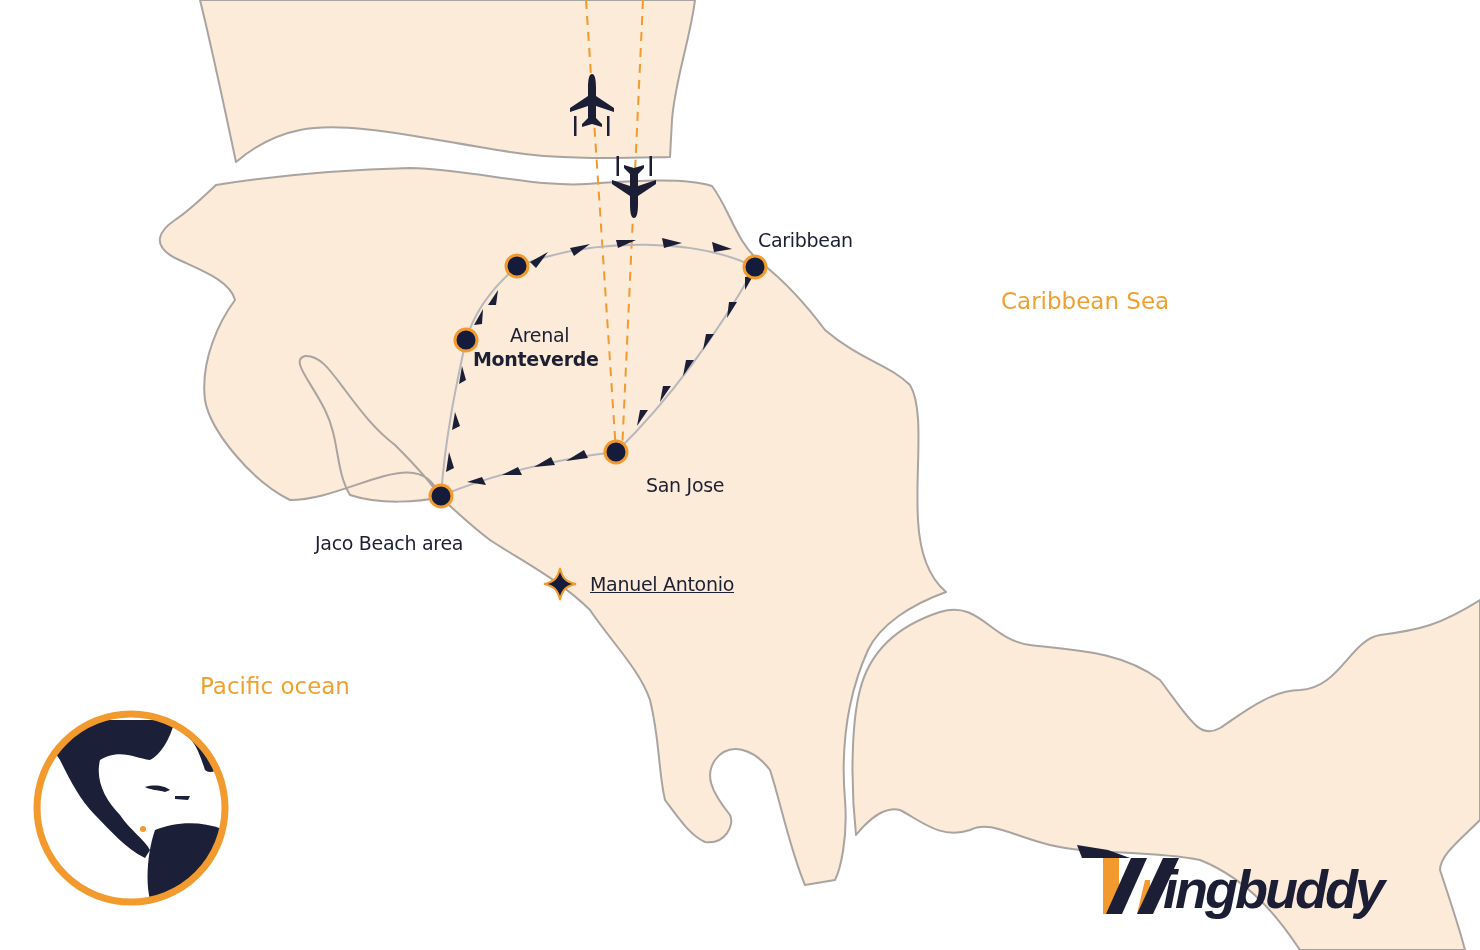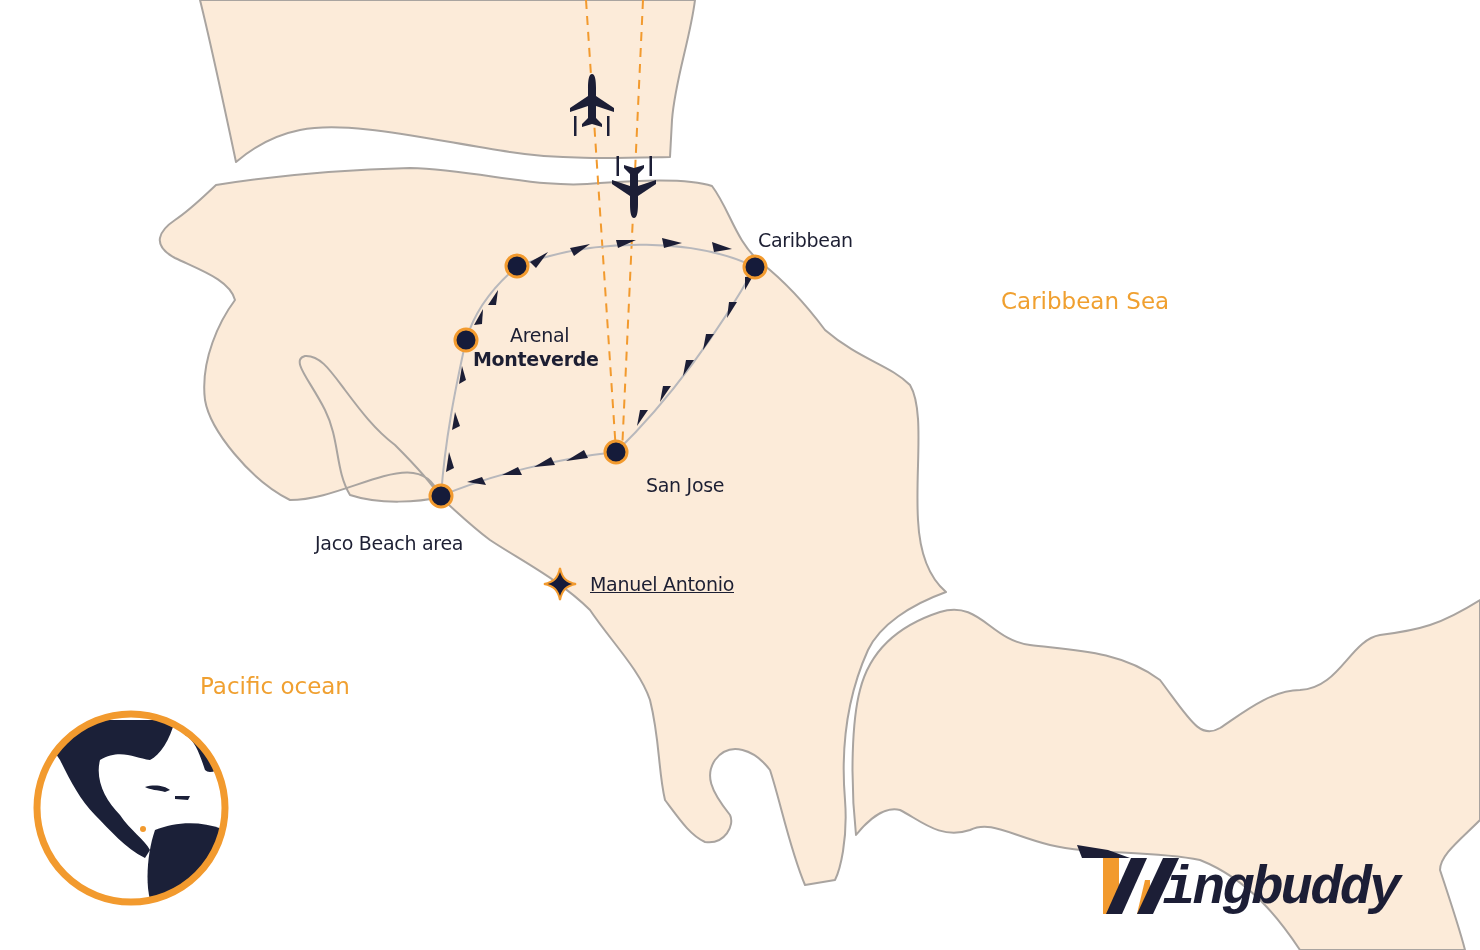--- a/index.html
+++ b/index.html
@@ -5,21 +5,21 @@
     html, body { margin:0; padding:0; }
     body { width:1480px; height:950px; background:#ffffff; position:relative; overflow:hidden; font-family:"DejaVu Sans", sans-serif; }
     svg.map { position:absolute; left:0; top:0; width:1480px; height:950px; }
     .land { fill:#fcebd9; stroke:#a9a4a0; stroke-width:2; stroke-linejoin:round; }
     .route { fill:none; stroke:#b8b8bc; stroke-width:2; }
     .flight { fill:none; stroke:#f29a2e; stroke-width:2; stroke-dasharray:9 7; }
     .arrow { fill:#1c1e36; }
     .stop { fill:#151b3a; stroke:#f29a2e; stroke-width:3; }
     .lbl { position:absolute; color:#1d1f33; font-size:19px; font-family:"DejaVu Sans", sans-serif; white-space:nowrap; letter-spacing:-0.3px; }
     .sea { position:absolute; color:#f0a030; font-size:23px; font-family:"DejaVu Sans", sans-serif; white-space:nowrap; }
-    .logo-text { position:absolute; left:1163px; top:858px; font-family:Liberation Mono, monospace; font-weight:bold; font-style:italic; font-size:54px; color:#1c1e36; letter-spacing:-3px; }
+    .logo-text { position:absolute; left:1163px; top:858px; font-family:Liberation Sans, sans-serif; font-weight:bold; font-style:italic; font-size:54px; color:#1c1e36; letter-spacing:-3px; }
   </style>
 </head>
 <body>
 
 <svg class="map" viewBox="0 0 1480 950">
 
   <path class="land" d="M200,0 L695,0 C690,40 675,80 672,120 L670,157 C620,158 560,160 510,152 C430,140 350,120 300,130 C270,136 250,150 236,162 C225,110 210,40 200,0 Z"></path>
 
   <path class="land" d="M216,185 C260,178 330,170 410,168 C480,170 540,190 600,183 C640,180 690,178 712,186 C730,210 735,240 760,262 C790,285 810,310 825,330 C860,360 890,365 910,385 C925,410 915,470 918,520 C920,560 932,580 946,592 C910,605 880,625 868,650 C850,690 840,740 845,800 C848,840 840,870 835,880 L805,885 C790,850 780,800 770,770 C755,750 730,740 715,760 C705,775 710,790 730,815 C735,825 725,845 705,842 C690,835 680,820 665,800 C658,770 660,740 650,700 C640,670 610,640 590,610 C560,580 520,560 490,540 C470,525 455,510 440,497 C420,502 380,505 350,495 C335,470 340,440 325,410 C310,380 290,360 305,356 C320,355 330,370 345,390 C360,410 375,430 395,445 C410,460 430,480 440,497 C420,440 350,500 290,500 C250,480 210,430 205,400 C200,360 220,320 235,300 C230,280 200,270 175,258 C150,245 160,230 175,220 C190,210 200,200 216,185 Z"></path>
 

